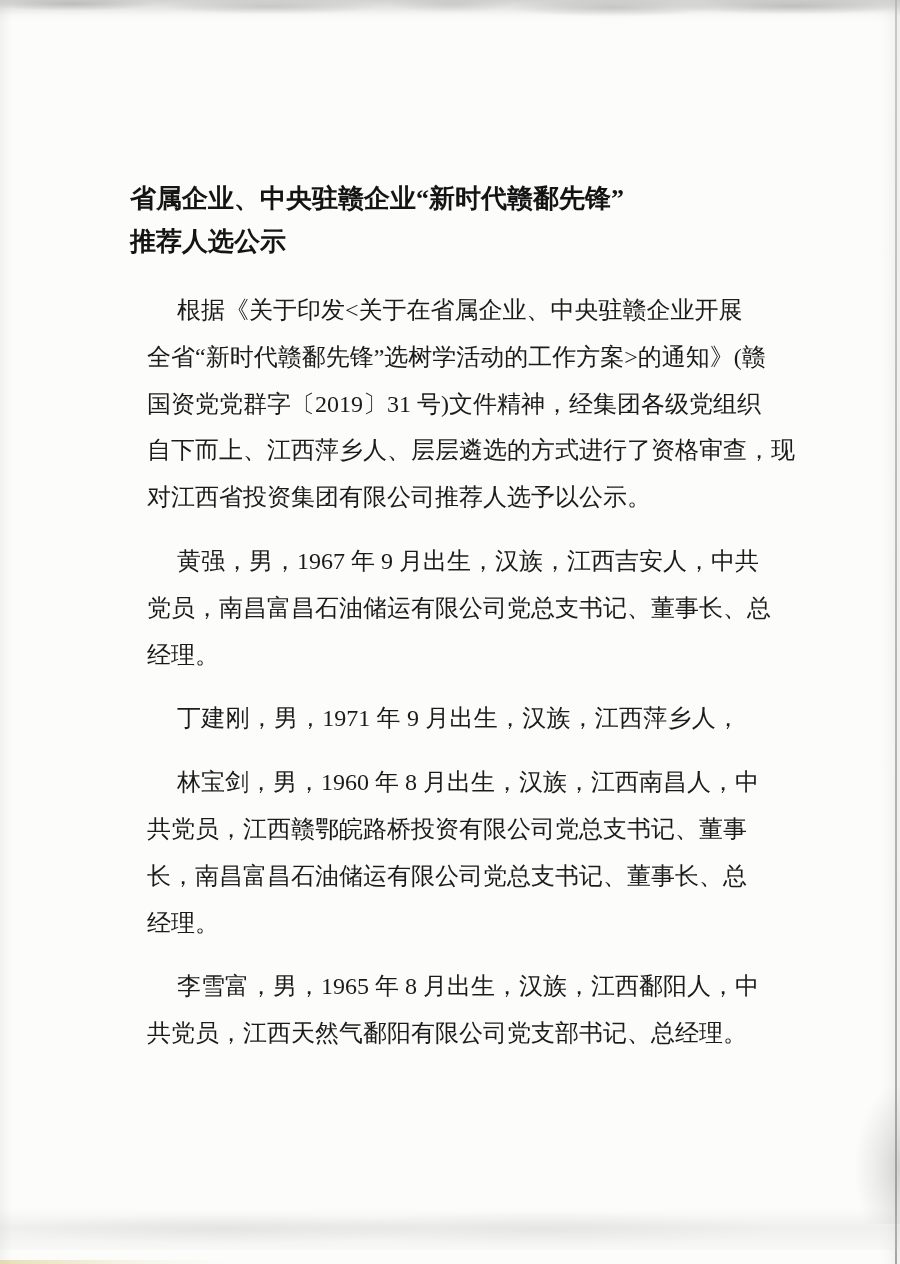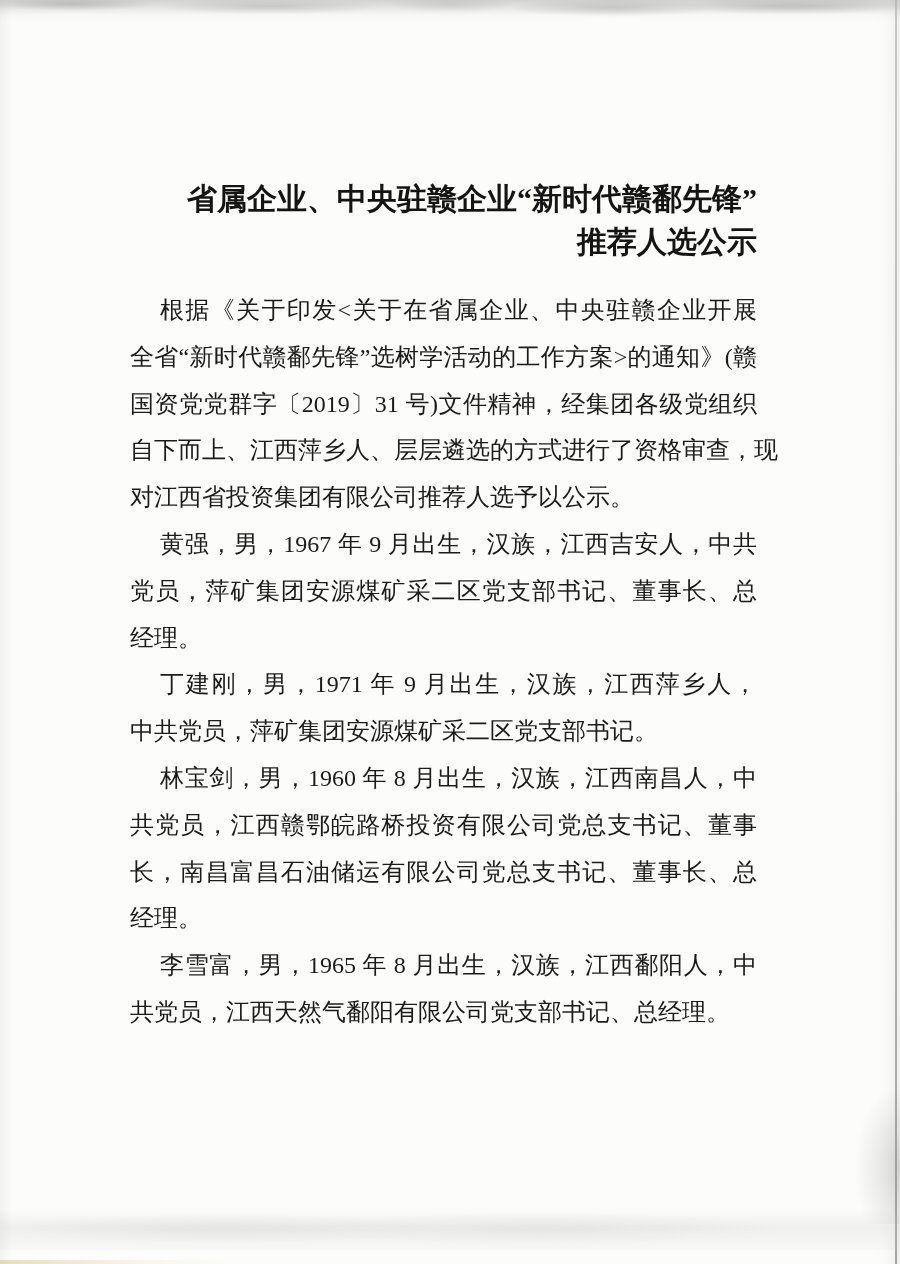--- a/index.html
+++ b/index.html
@@ -79,35 +79,35 @@
   
   .doc {
     position: absolute;
     left: 130px;
     top: 177px;
     width: 627px;
     color: #1b1b1b;
   }
   .title {
     margin: 0;
-    font-size: 30px;
+    font-size: 26px;
     font-weight: bold;
     line-height: 43px;
-    text-align: right;
+    text-align: left;
     letter-spacing: 0px;
     color: #141414;
   }
   .title-line { display: block; white-space: nowrap; }
 
   .body-text {
     margin-top: 24px;
     font-size: 24px;
     line-height: 46.8px;
   }
-  .para { margin: 0; padding: 0; }
+  .para { margin: 17px; padding: 0; }
   .line {
     display: block;
     white-space: nowrap;
     text-align: justify;
     text-align-last: justify;
     text-justify: distribute;
   }
   .line.first { text-indent: 30px; }
   .line.short { text-align-last: left; }
 </style>
@@ -134,27 +134,26 @@
     <p class="para">
       <span class="line first">根据《关于印发&lt;关于在省属企业、中央驻赣企业开展</span>
       <span class="line">全省“新时代赣鄱先锋”选树学活动的工作方案&gt;的通知》(赣</span>
       <span class="line">国资党党群字〔2019〕31 号)文件精神，经集团各级党组织</span>
       <span class="line">自下而上、江西萍乡人、层层遴选的方式进行了资格审查，现</span>
       <span class="line short">对江西省投资集团有限公司推荐人选予以公示。</span>
     </p>
 
     <p class="para">
       <span class="line first">黄强，男，1967 年 9 月出生，汉族，江西吉安人，中共</span>
-      <span class="line">党员，萍矿集团安源煤矿采二区党支部书记、董事长、总</span>
+      <span class="line">党员，南昌富昌石油储运有限公司党总支书记、董事长、总</span>
       <span class="line short">经理。</span>
     </p>
 
     <p class="para">
       <span class="line first">丁建刚，男，1971 年 9 月出生，汉族，江西萍乡人，</span>
-      <span class="line short">中共党员，萍矿集团安源煤矿采二区党支部书记。</span>
     </p>
 
     <p class="para">
       <span class="line first">林宝剑，男，1960 年 8 月出生，汉族，江西南昌人，中</span>
       <span class="line">共党员，江西赣鄂皖路桥投资有限公司党总支书记、董事</span>
       <span class="line">长，南昌富昌石油储运有限公司党总支书记、董事长、总</span>
       <span class="line short">经理。</span>
     </p>
 
     <p class="para">

